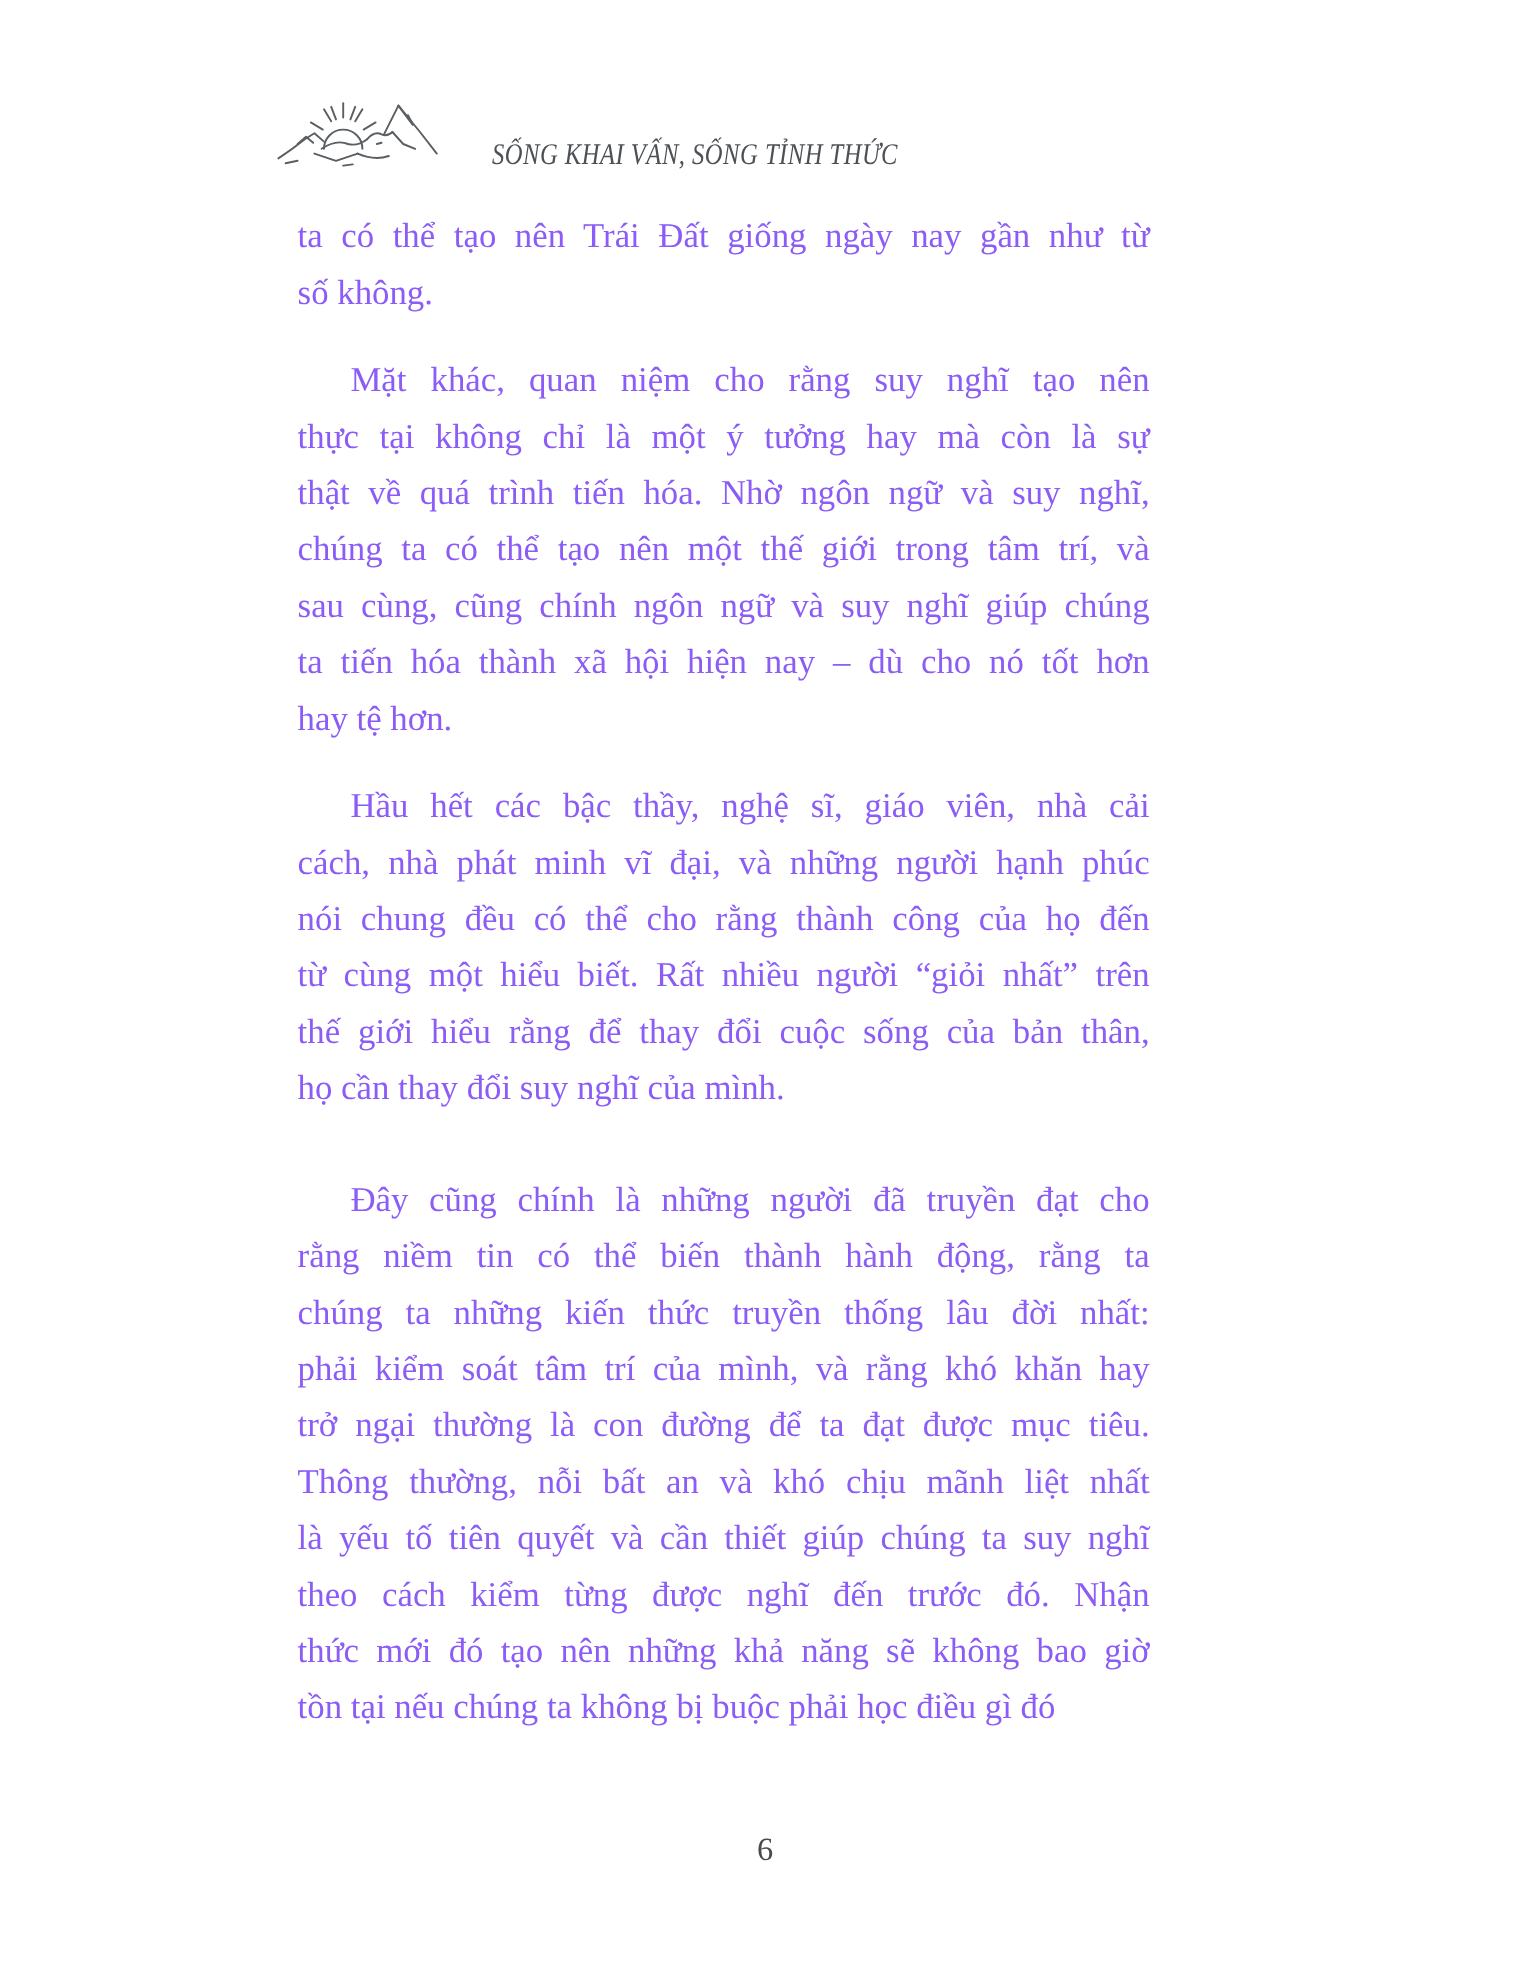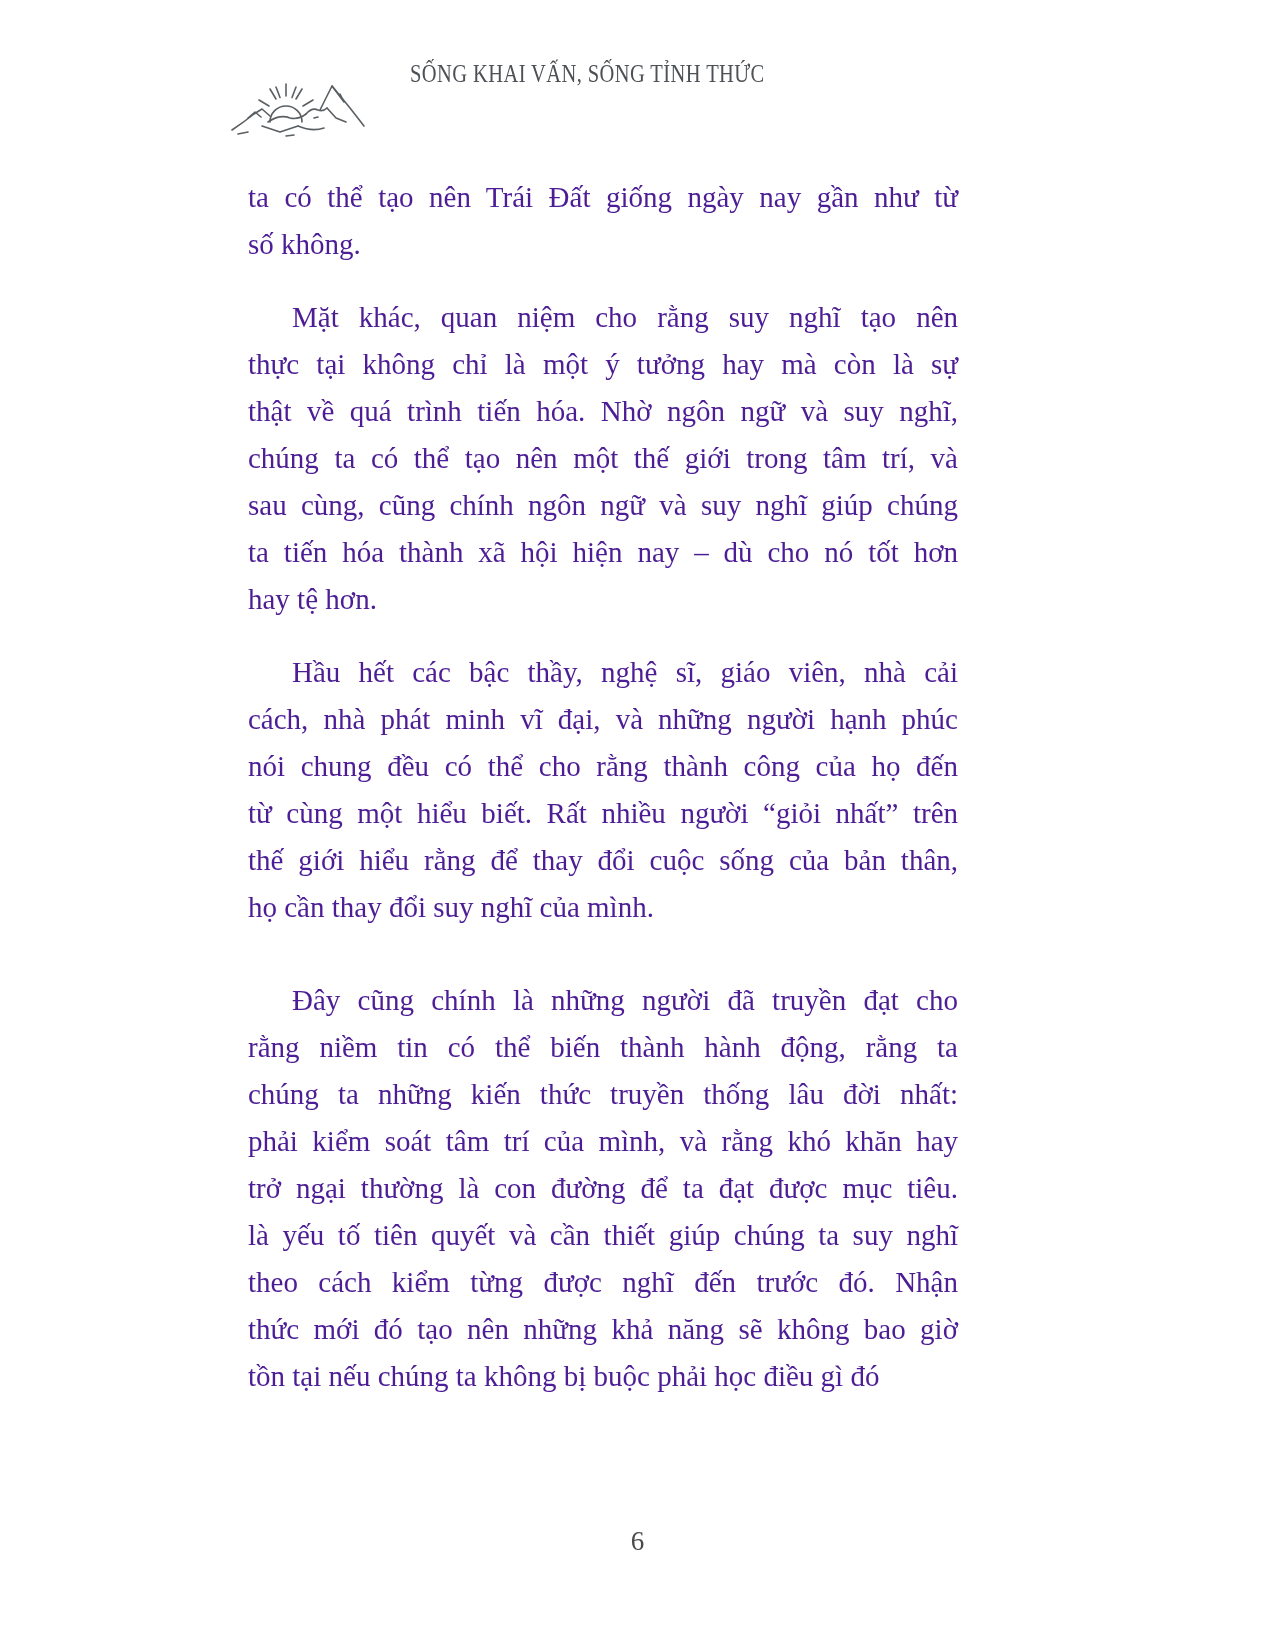--- a/index.html
+++ b/index.html
@@ -12,21 +12,22 @@
     overflow: hidden;
   }
 
   
   .header {
     position: absolute;
     top: 60px;
     left: 228px;
     height: 84px;
     display: flex;
-    align-items: flex-start;
+    align-items: flex-end;
+    font-style: italic;
   }
   .logo {
     width: 142px;
     height: 82px;
     flex: 0 0 auto;
   }
   .running-head {
     margin-left: 40px;
     font-size: 25px;
     font-weight: 400;
@@ -38,21 +39,21 @@
   }
 
   
   .text-block {
     position: absolute;
     left: 248px;
     top: 174px;
     width: 710px;
     font-size: 29px;
     line-height: 47px;
-    color: #4c1d95;
+    color: #8b5cf6;
   }
   .para { margin: 0 0 26px 0; padding: 0; }
   .para:last-child { margin-bottom: 0; margin-top: 46px; }
   .line {
     text-align: justify;
     text-align-last: justify;
     min-height: 47px;
   }
   .line.final { text-align-last: left; }
   .para.indent .line:first-child { text-indent: 44px; }
@@ -124,20 +125,21 @@
       <div class="line">từ cùng một hiểu biết. Rất nhiều người “giỏi nhất” trên</div>
       <div class="line">thế giới hiểu rằng để thay đổi cuộc sống của bản thân,</div>
       <div class="line final">họ cần thay đổi suy nghĩ của mình.</div>
     </div>
     <div class="para indent">
       <div class="line">Đây cũng chính là những người đã truyền đạt cho</div>
       <div class="line">rằng niềm tin có thể biến thành hành động, rằng ta</div>
       <div class="line">chúng ta những kiến thức truyền thống lâu đời nhất:</div>
       <div class="line">phải kiểm soát tâm trí của mình, và rằng khó khăn hay</div>
       <div class="line">trở ngại thường là con đường để ta đạt được mục tiêu.</div>
+      <div class="line">Thông thường, nỗi bất an và khó chịu mãnh liệt nhất</div>
       <div class="line">là yếu tố tiên quyết và cần thiết giúp chúng ta suy nghĩ</div>
       <div class="line">theo cách kiểm từng được nghĩ đến trước đó. Nhận</div>
       <div class="line">thức mới đó tạo nên những khả năng sẽ không bao giờ</div>
       <div class="line final">tồn tại nếu chúng ta không bị buộc phải học điều gì đó</div>
     </div>
   </main>
 
 <div class="folio">6</div>
 
 </body></html>

